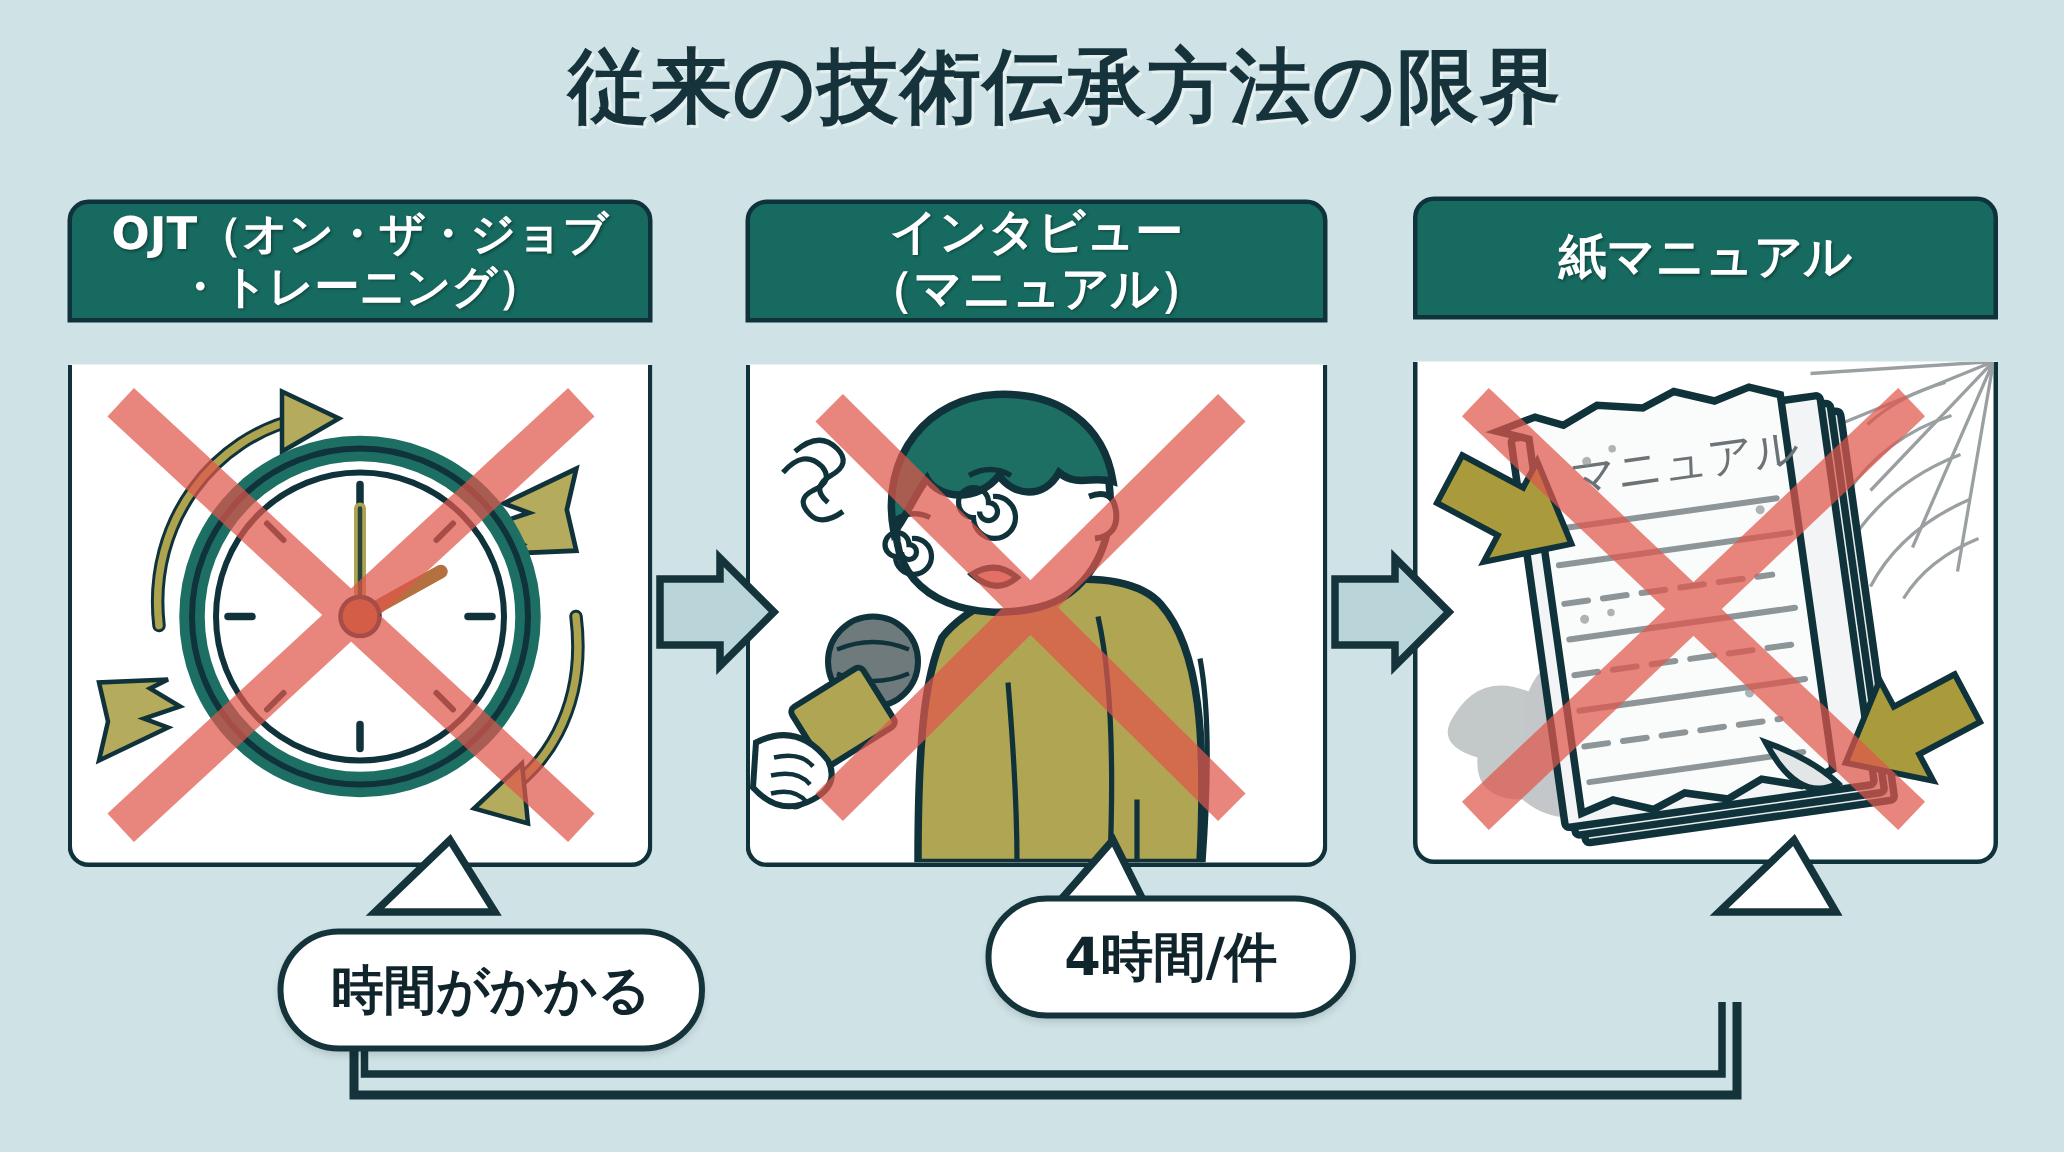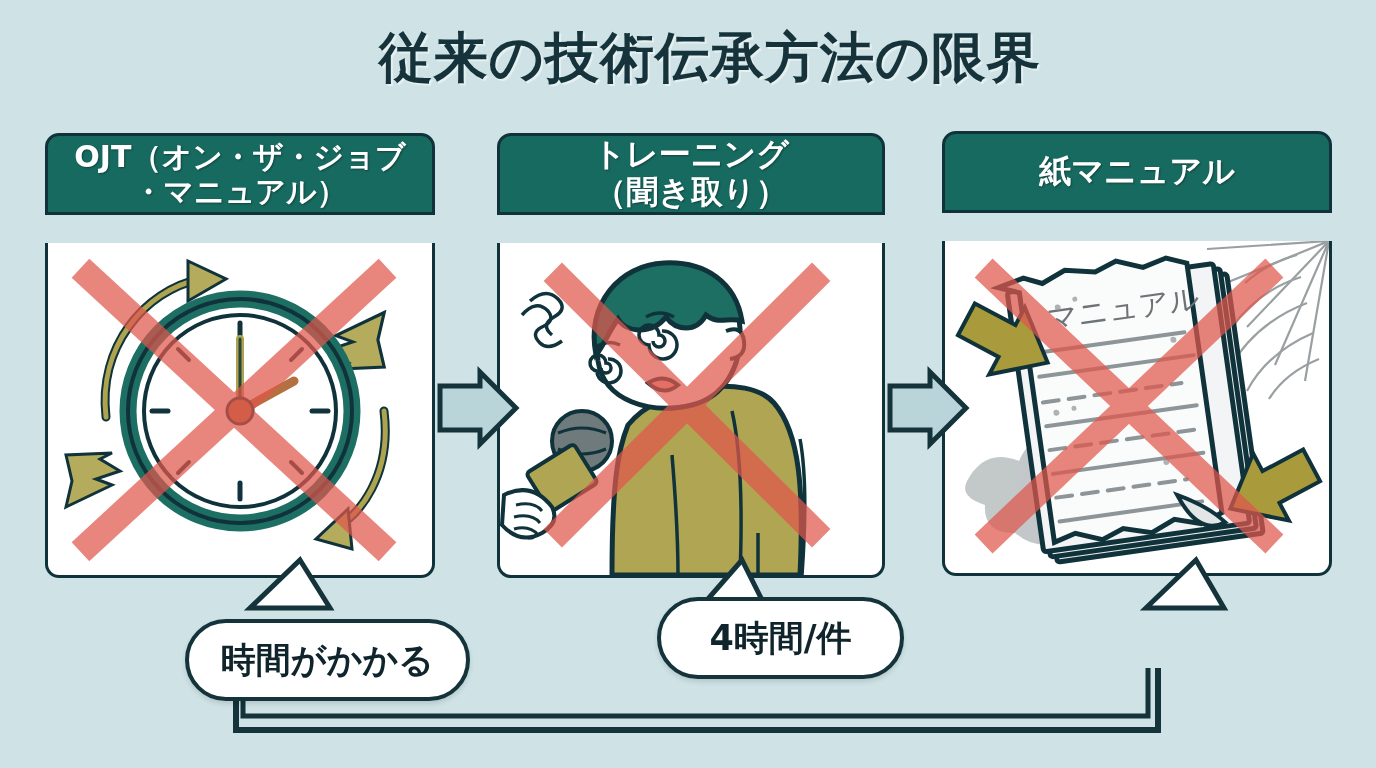--- a/index.html
+++ b/index.html
@@ -47,21 +47,21 @@
 <body>
 
 <div id="stage">
 
   <div class="ttl">従来の技術伝承方法の限界</div>
 
   <div class="card" style="left:45px; top:133px; width:390px; height:445px;">
     <div class="card-hd" style="font-size:30px;">
       <span>
         <span>OJT（オン・ザ・ジョブ</span><br>
-        <span>・マニュアル）</span>
+        <span>・トレーニング）</span>
       </span>
     </div>
     <div class="card-bd">
       <svg width="384" height="332" viewBox="0 0 384 332">
 
         <g fill="none" stroke="#10333b" stroke-width="3">
           <path d="M58 174 C 50 104, 96 48, 152 36" stroke="#10333b" stroke-width="9" fill="none" stroke-linecap="round"></path>
           <path d="M58 174 C 50 104, 96 48, 152 36" stroke="#aea44f" stroke-width="5" fill="none" stroke-linecap="round"></path>
           <polygon points="140,18 178,36 140,58" fill="#b5ab5c" stroke="#10333b" stroke-width="3"></polygon>
           <path d="M336 168 C 344 232, 312 272, 286 286" stroke="#10333b" stroke-width="9" fill="none" stroke-linecap="round"></path>
@@ -99,22 +99,22 @@
           <line x1="42" y1="34" x2="330" y2="300" stroke="#e0574c" stroke-width="26" stroke-linecap="square"></line>
           <line x1="330" y1="34" x2="42" y2="300" stroke="#e0574c" stroke-width="26" stroke-linecap="square"></line>
         </g>
       </svg>
     </div>
   </div>
 
   <div class="card" style="left:497px; top:133px; width:388px; height:445px;">
     <div class="card-hd" style="font-size:32px;">
       <span>
-        <span>トレーニング</span><br>
-        <span>（聞き取り）</span>
+        <span>インタビュー</span><br>
+        <span>（マニュアル）</span>
       </span>
     </div>
     <div class="card-bd">
       <svg width="382" height="332" viewBox="0 0 382 332">
 
         <g fill="none" stroke="#10333b" stroke-width="3.5">
           <path d="M22 72 q14 -16 26 -4 q8 10 -6 16 q-12 6 -2 16 q8 8 22 -2"></path>
           <path d="M30 58 q16 -14 28 -2 q10 10 -4 18 q-14 8 -2 18"></path>
         </g>
 

